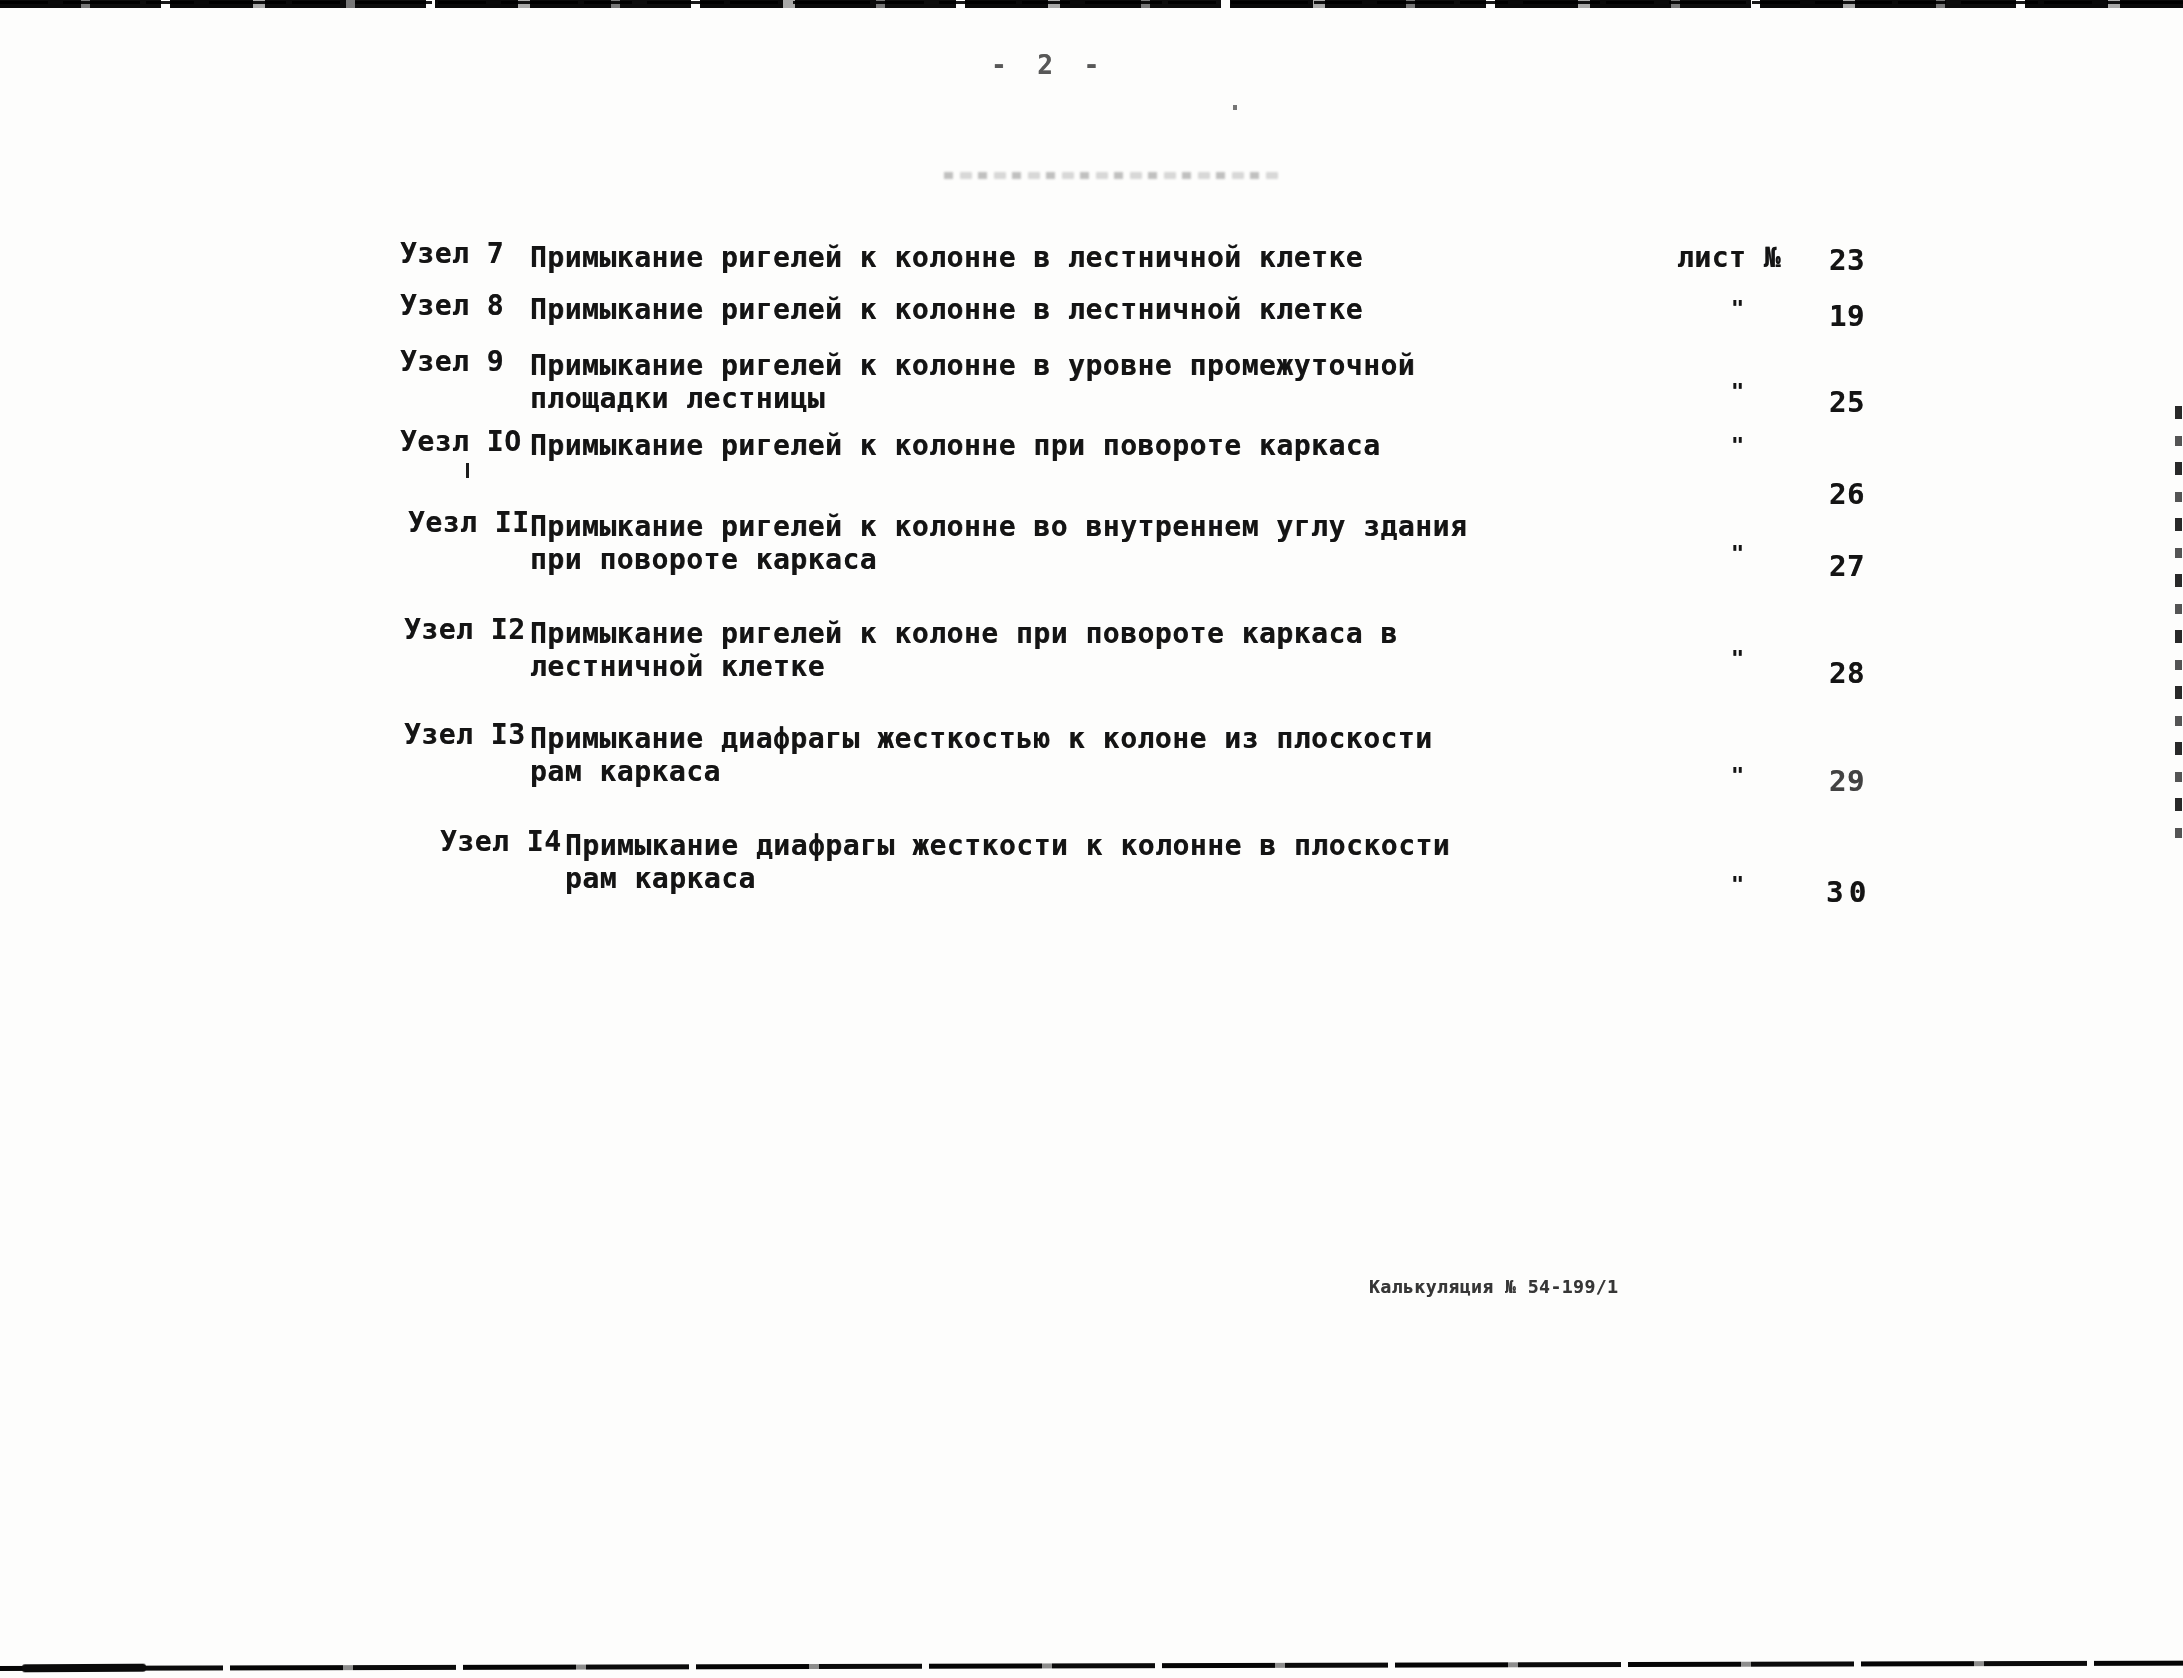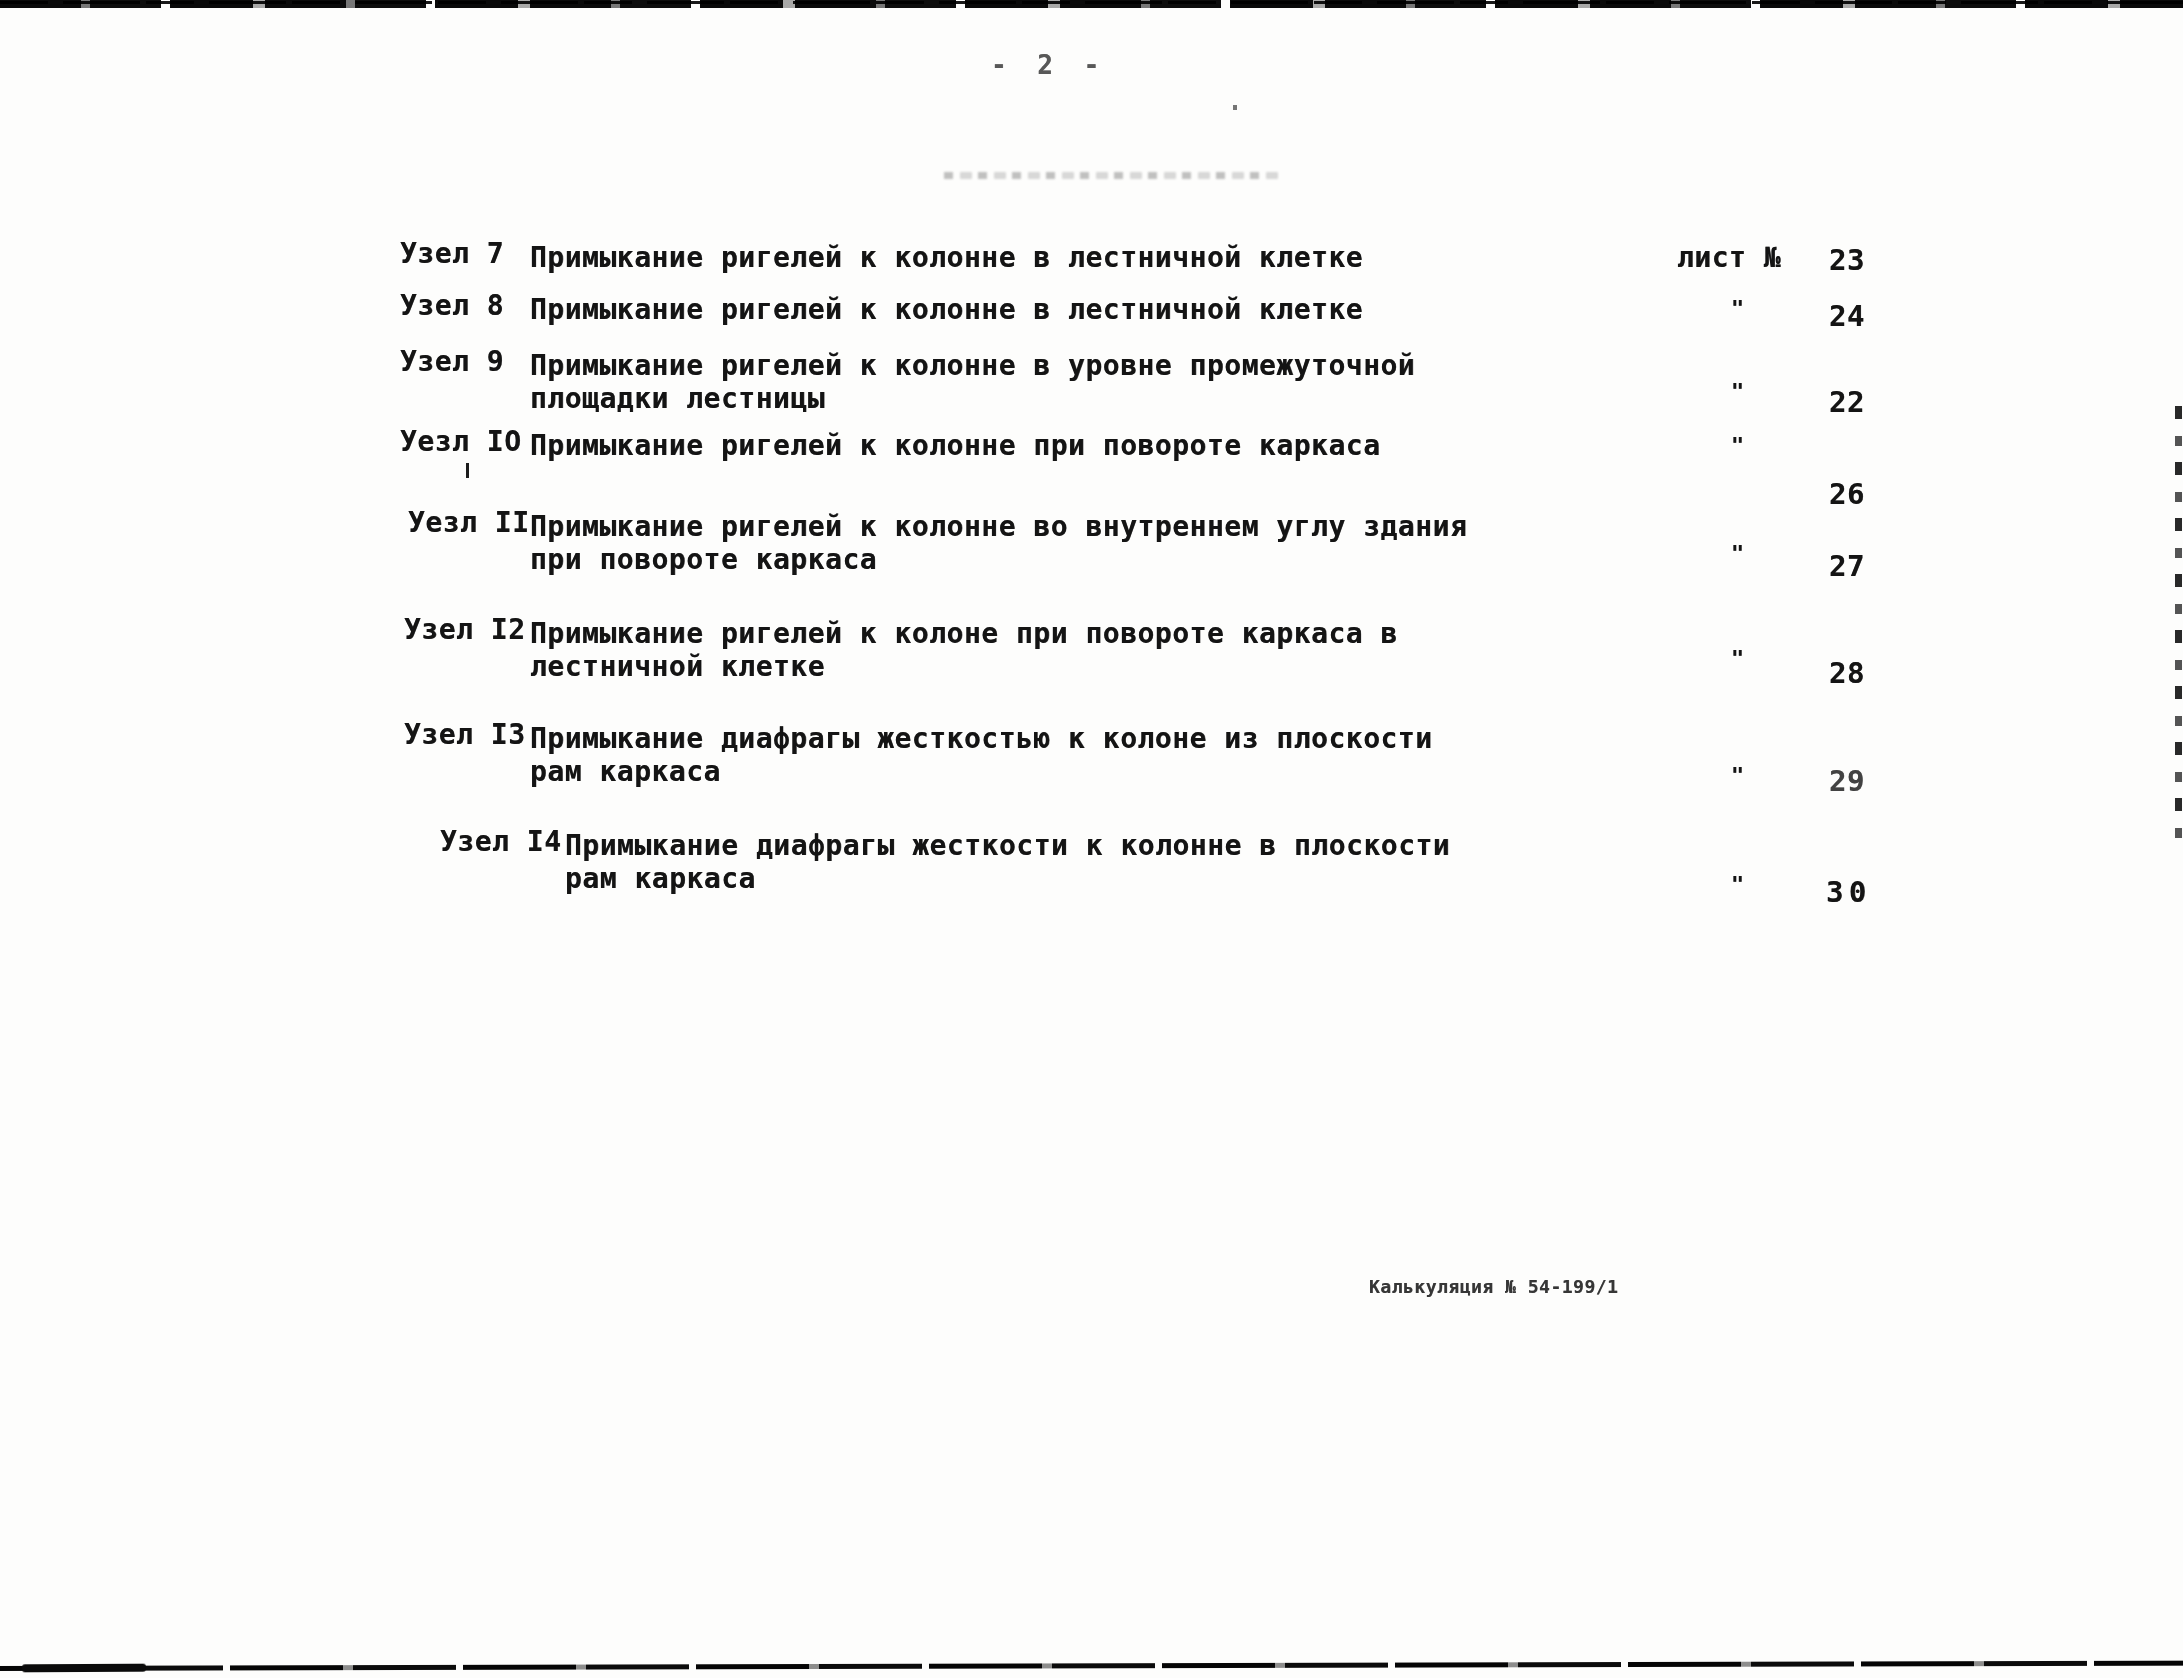--- a/index.html
+++ b/index.html
@@ -142,29 +142,29 @@
     <span class="typ label">Узел 7</span>
     <span class="typ desc">Примыкание ригелей к колонне в лестничной клетке</span>
     <span class="typ marker" style="left:1677px; top:4.3px;">лист №</span>
     <span class="typ pagenum" style="left:1829px; top:6.5px;">23</span>
   </div>
 
   <div class="row" style="top:289px;">
     <span class="typ label">Узел 8</span>
     <span class="typ desc">Примыкание ригелей к колонне в лестничной клетке</span>
     <span class="typ marker" style="left:1731px; top:3.2px; font-size:21.5px;">"</span>
-    <span class="typ pagenum" style="left:1829px; top:10.8px;">24</span>
+    <span class="typ pagenum" style="left:1829px; top:10.8px;">19</span>
   </div>
 
   <div class="row" style="top:345px;">
     <span class="typ label">Узел 9</span>
     <span class="typ desc">Примыкание ригелей к колонне в уровне промежуточной
 площадки лестницы</span>
     <span class="typ marker" style="left:1731px; top:30px; font-size:21.5px;">"</span>
-    <span class="typ pagenum" style="left:1829px; top:41px;">22</span>
+    <span class="typ pagenum" style="left:1829px; top:41px;">25</span>
   </div>
 
   <div class="row" style="top:425px;">
     <span class="typ label">Уезл IO</span>
     <span class="typ desc">Примыкание ригелей к колонне при повороте каркаса</span>
     <span class="typ marker" style="left:1731px; top:4.3px; font-size:21.5px;">"</span>
     <span class="typ pagenum" style="left:1829px; top:13px;margin-top:40px;">26</span>
   </div>
 
   <div class="row" style="top:506px;">

